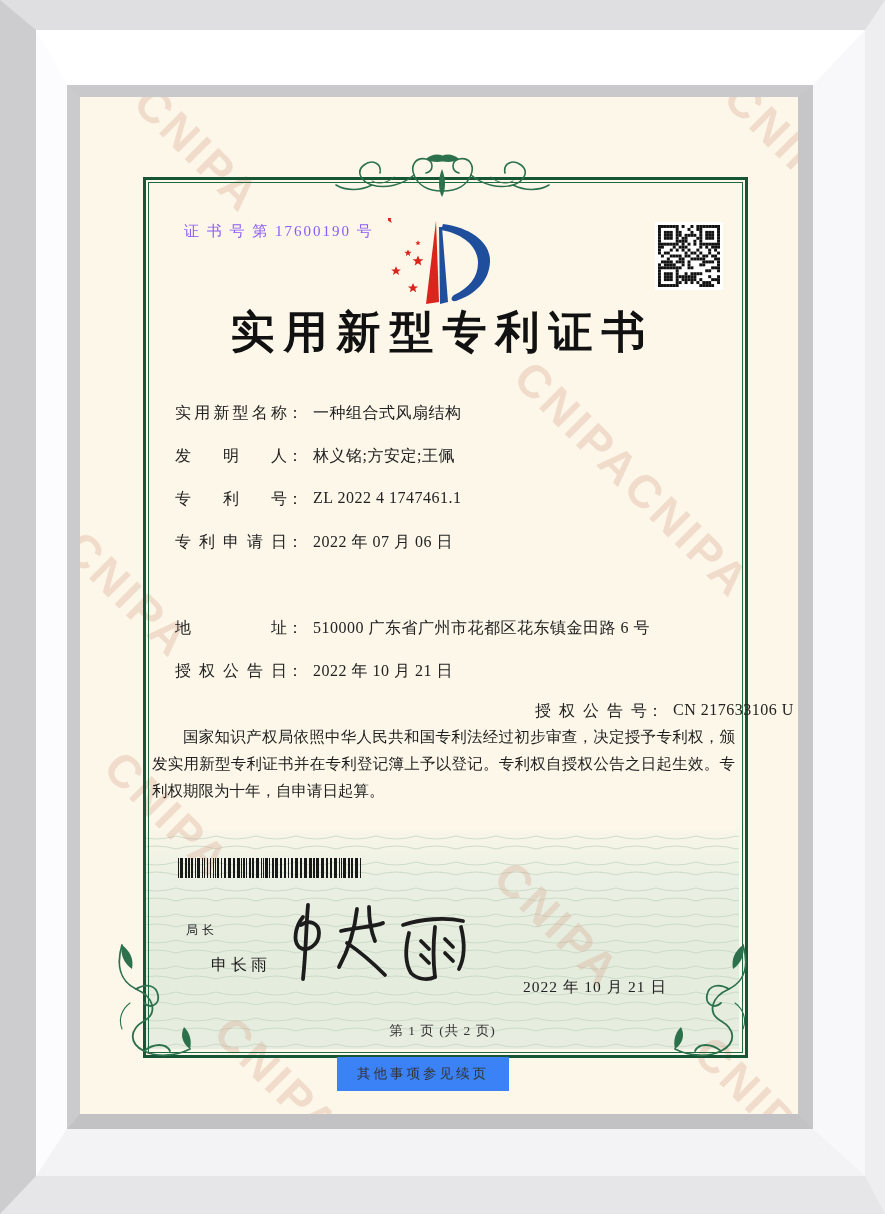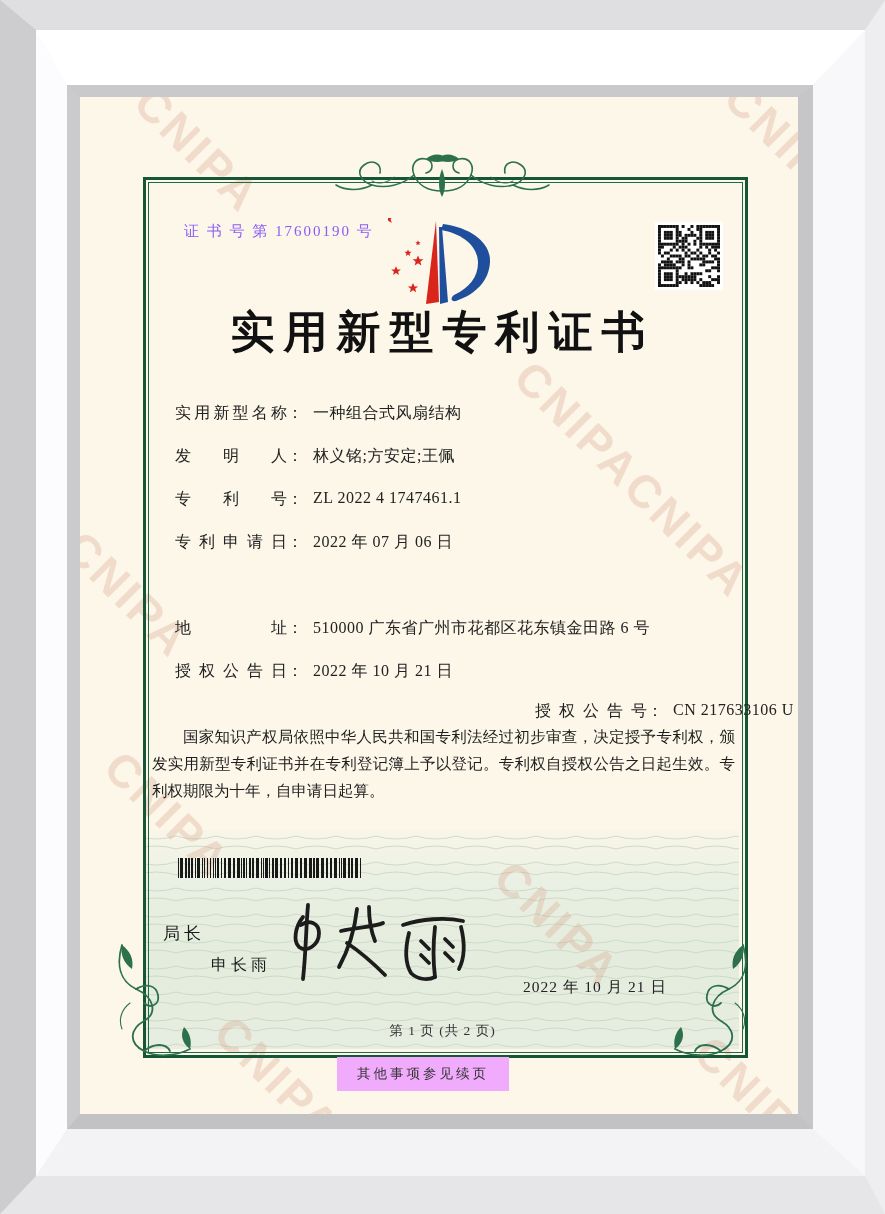--- a/index.html
+++ b/index.html
@@ -50,31 +50,31 @@
   .colon{display:inline-block;vertical-align:top;}
   .val{display:inline-block;margin-left:10px;letter-spacing:0.5px;vertical-align:top;}
   .pair2{position:absolute;left:360px;top:0;white-space:nowrap;margin-top:40px;}
 
   .paragraphs{position:absolute;left:72px;top:595px;width:583px;font-size:15.5px;line-height:27px;
     color:#1e1e1e;text-align:justify;margin-top:31px;}
   .paragraphs p{margin:0;text-indent:2em;}
 
   .barcode{position:absolute;left:98px;top:761px;width:187px;height:20px;}
 
-  .director-title{position:absolute;left:83px;top:825px;font-size:17px;letter-spacing:4px;color:#1a1a1a;}
+  .director-title{position:absolute;left:106px;top:825px;font-size:12px;letter-spacing:4px;color:#1a1a1a;}
   .director-name{position:absolute;left:95px;top:858px;font-size:16px;letter-spacing:4px;color:#1a1a1a;margin-left:36px;}
   .signature{position:absolute;left:195px;top:798px;width:210px;height:95px;}
 
   .issue-date{position:absolute;left:375px;top:880px;width:280px;text-align:center;
     font-size:15.5px;letter-spacing:1px;color:#222;}
 
   .page-info{position:absolute;left:63px;top:925px;width:599px;text-align:center;
     font-size:13.5px;letter-spacing:1px;color:#333;}
 
-  .continuation{position:absolute;left:257px;top:960px;width:172px;height:34px;background:#f0abfc;
+  .continuation{position:absolute;left:257px;top:960px;width:172px;height:34px;background:#3b82f6;
     display:flex;align-items:center;justify-content:center;font-size:13.5px;letter-spacing:3px;color:#333;}
 </style>
 </head>
 <body>
 
 <div class="stage">
 
   <div class="frame-band1"></div>
   <div class="frame-band2"></div>
   <div class="frame-band3"></div>

